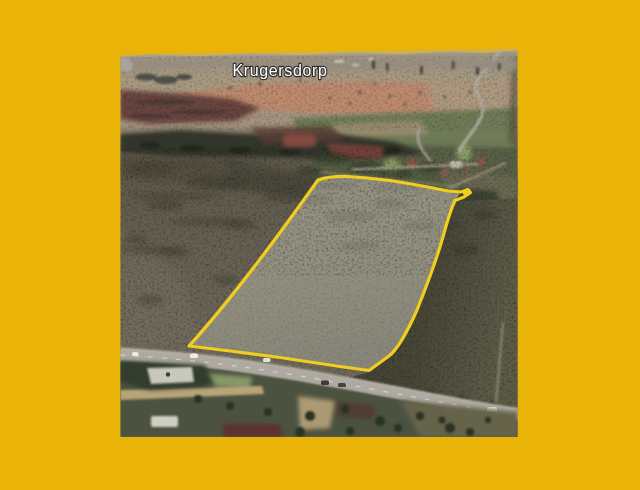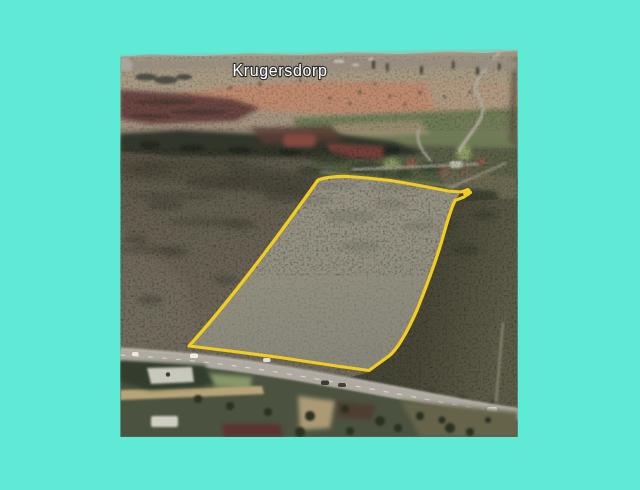--- a/index.html
+++ b/index.html
@@ -1,16 +1,16 @@
 <!DOCTYPE html>
 <html><head>
 <meta charset="utf-8">
 <style>
   html,body{margin:0;padding:0;background:#000;}
-  .stage{position:relative;width:640px;height:490px;background:#5eead4;overflow:hidden;font-family:"Liberation Sans",sans-serif;}
+  .stage{position:relative;width:640px;height:490px;background:#eab308;overflow:hidden;font-family:"Liberation Sans",sans-serif;}
 </style>
 </head>
 <body>
 <div class="stage">
 
 <svg width="640" height="490" viewBox="0 0 640 490">
   <defs>
     <clipPath id="photo">
           <rect x="120.5" y="40" width="397" height="397"></rect>
         </clipPath>

